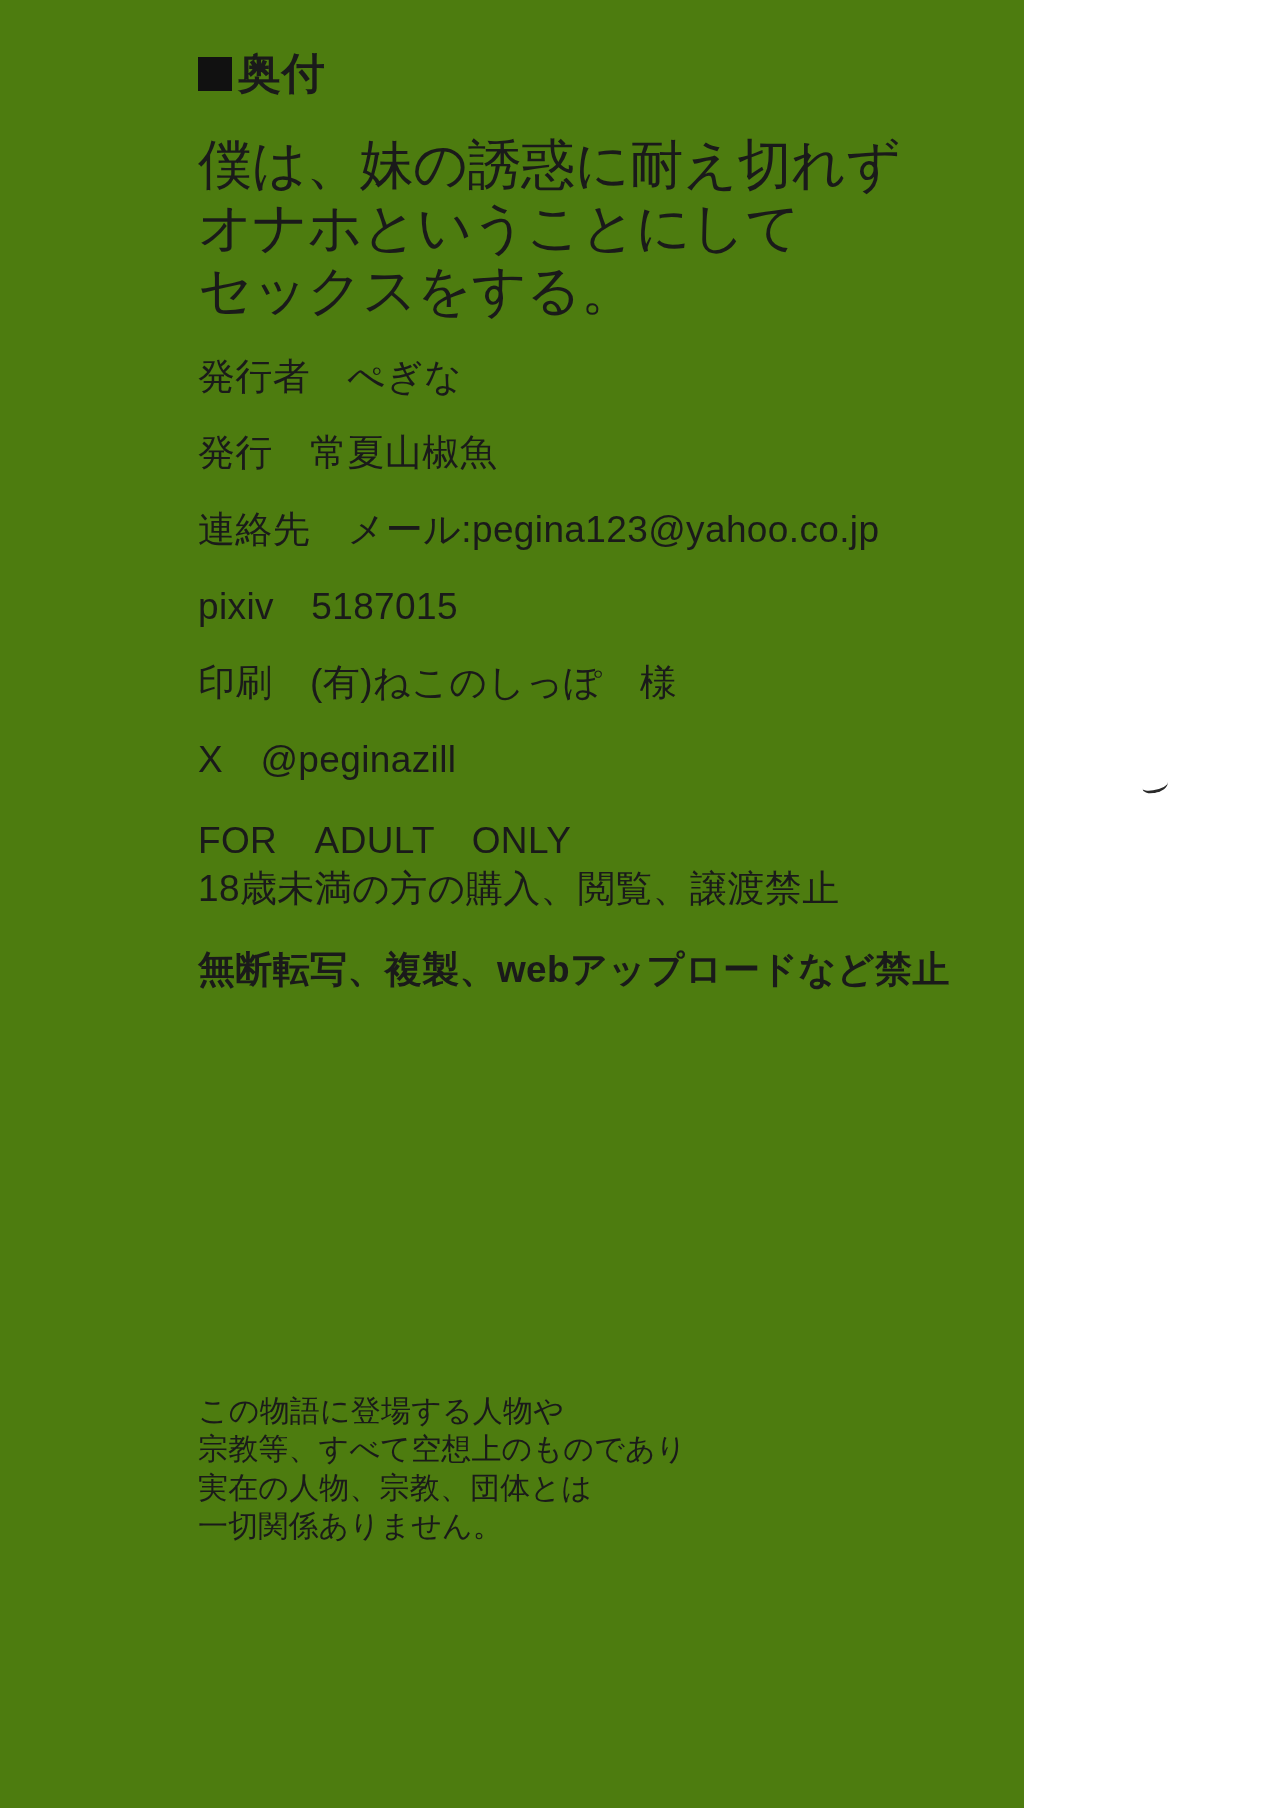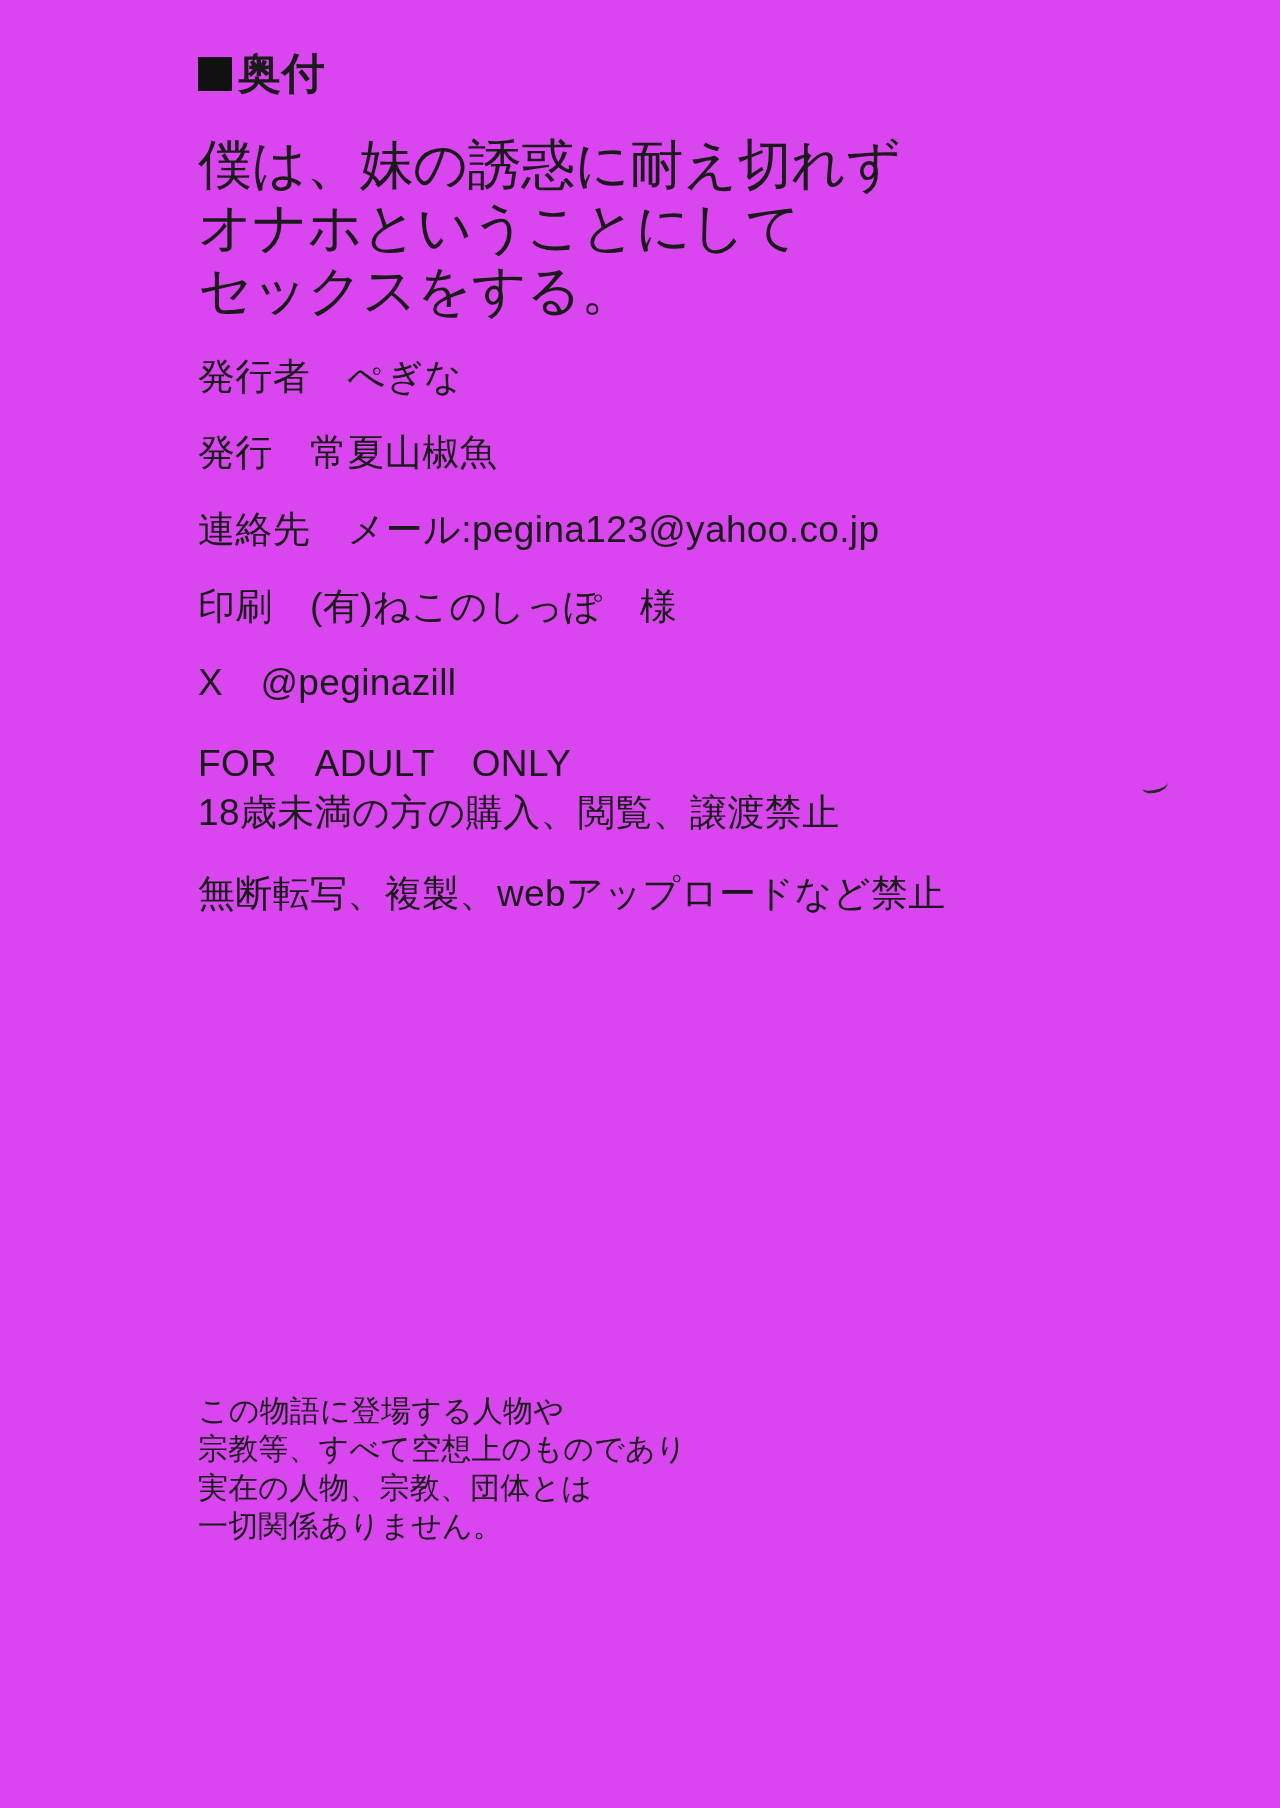--- a/index.html
+++ b/index.html
@@ -11,23 +11,23 @@
     width: 1280px;
     height: 1808px;
     font-family: "Liberation Sans", sans-serif;
     color: #1a1a1a;
     position: relative;
     overflow: hidden;
   }
   .page {
     position: absolute;
     left: 0; top: 0;
-    width: 1280px;
+    width: 1024px;
     height: 1808px;
-    background: #d946ef;
+    background: #4d7c0f;
   }
   .content {
     position: absolute;
     left: 198px;
     top: 52px;
     width: 980px;
   }
   
   .colophon-head {
     display: flex;
@@ -64,21 +64,21 @@
     font-size: 37px;
     line-height: 1.1;
     margin-bottom: 36px;
     letter-spacing: 0.01em;
     white-space: pre-line;
   }
   .info-row.tight {
     line-height: 1.32;
   }
   .info-row.bold {
-    font-weight: normal;
+    font-weight: bold;
   }
   
   .disclaimer {
     position: absolute;
     left: 198px;
     top: 1392px;
     width: 980px;
     font-size: 30px;
     line-height: 1.28;
     letter-spacing: 0.005em;
@@ -108,20 +108,21 @@
     </div>
 
     <div class="doujin-title">僕は、妹の誘惑に耐え切れず
 オナホということにして
 セックスをする。</div>
 
     <ul class="info-list">
       <li class="info-row">発行者　ぺぎな</li>
       <li class="info-row">発行　常夏山椒魚</li>
       <li class="info-row">連絡先　メール:pegina123@yahoo.co.jp</li>
+      <li class="info-row">pixiv　5187015</li>
       <li class="info-row">印刷　(有)ねこのしっぽ　様</li>
       <li class="info-row">X　@peginazill</li>
       <li class="info-row tight">FOR　ADULT　ONLY
 18歳未満の方の購入、閲覧、譲渡禁止</li>
       <li class="info-row bold">無断転写、複製、webアップロードなど禁止</li>
     </ul>
 
   </div>
 
   <div class="disclaimer">この物語に登場する人物や

